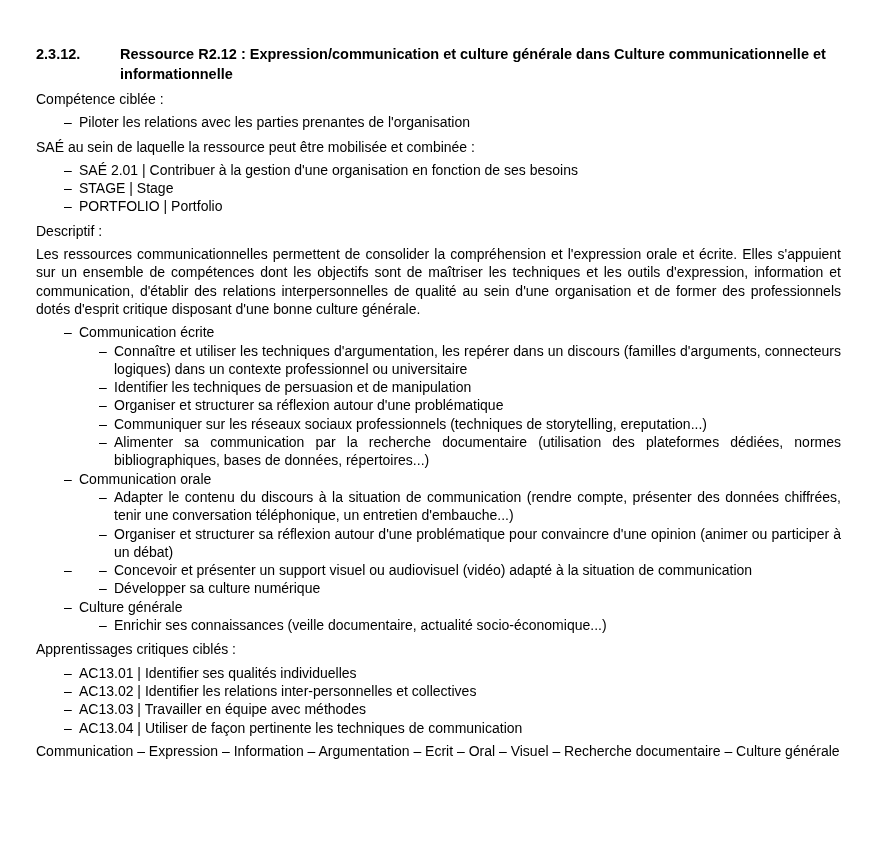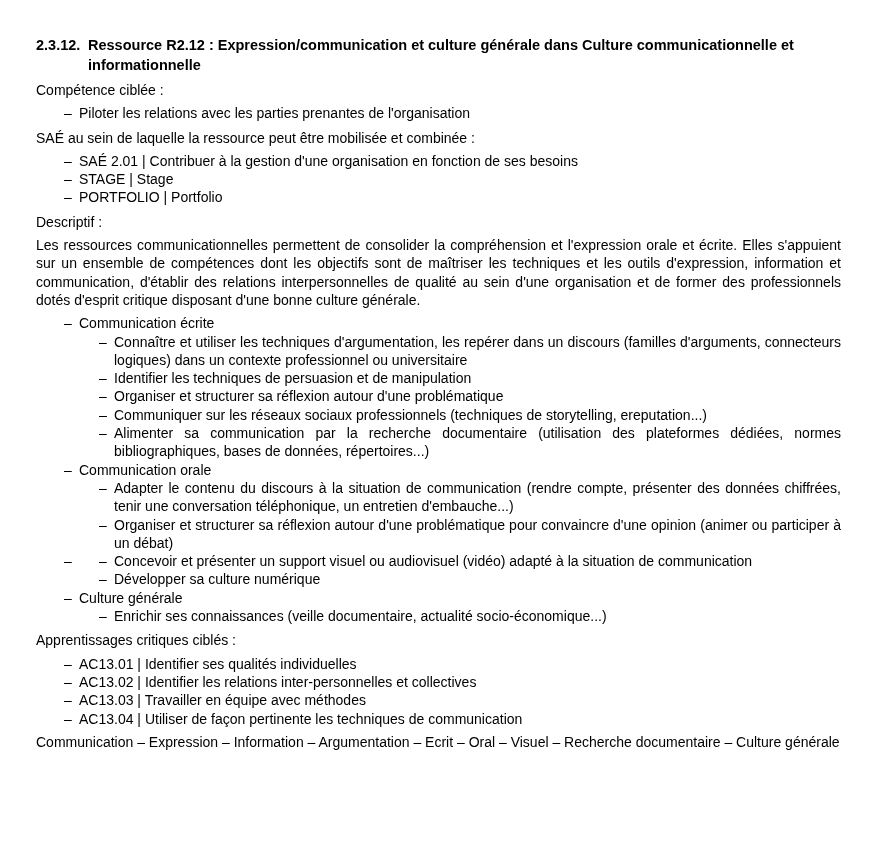--- a/index.html
+++ b/index.html
@@ -8,39 +8,40 @@
     padding: 0;
     background: #ffffff;
   }
   .page {
     position: relative;
     width: 877px;
     height: 855px;
     box-sizing: border-box;
     background: #ffffff;
     color: #000000;
-    padding: 35px 36px 0 36px;
+    padding: 44px 36px 0 36px;
     font-family: "Liberation Sans", sans-serif;
     font-size: 14px;
     line-height: 18.3px;
     overflow: hidden;
   }
   .heading {
     display: flex;
     font-weight: bold;
     font-size: 14.5px;
     line-height: 20px;
     margin: 0 0 4px 0;
   }
   .heading .num {
     flex: none;
     width: 52px;
   }
   .heading .title {
     flex: 1;
+    margin-left: 32px;
   }
   .label {
     font-weight: normal;
     margin: 6px 0 5px 0;
   }
   .para {
     margin: 5px 0 5px 0;
     text-align: justify;
   }
   .list {

